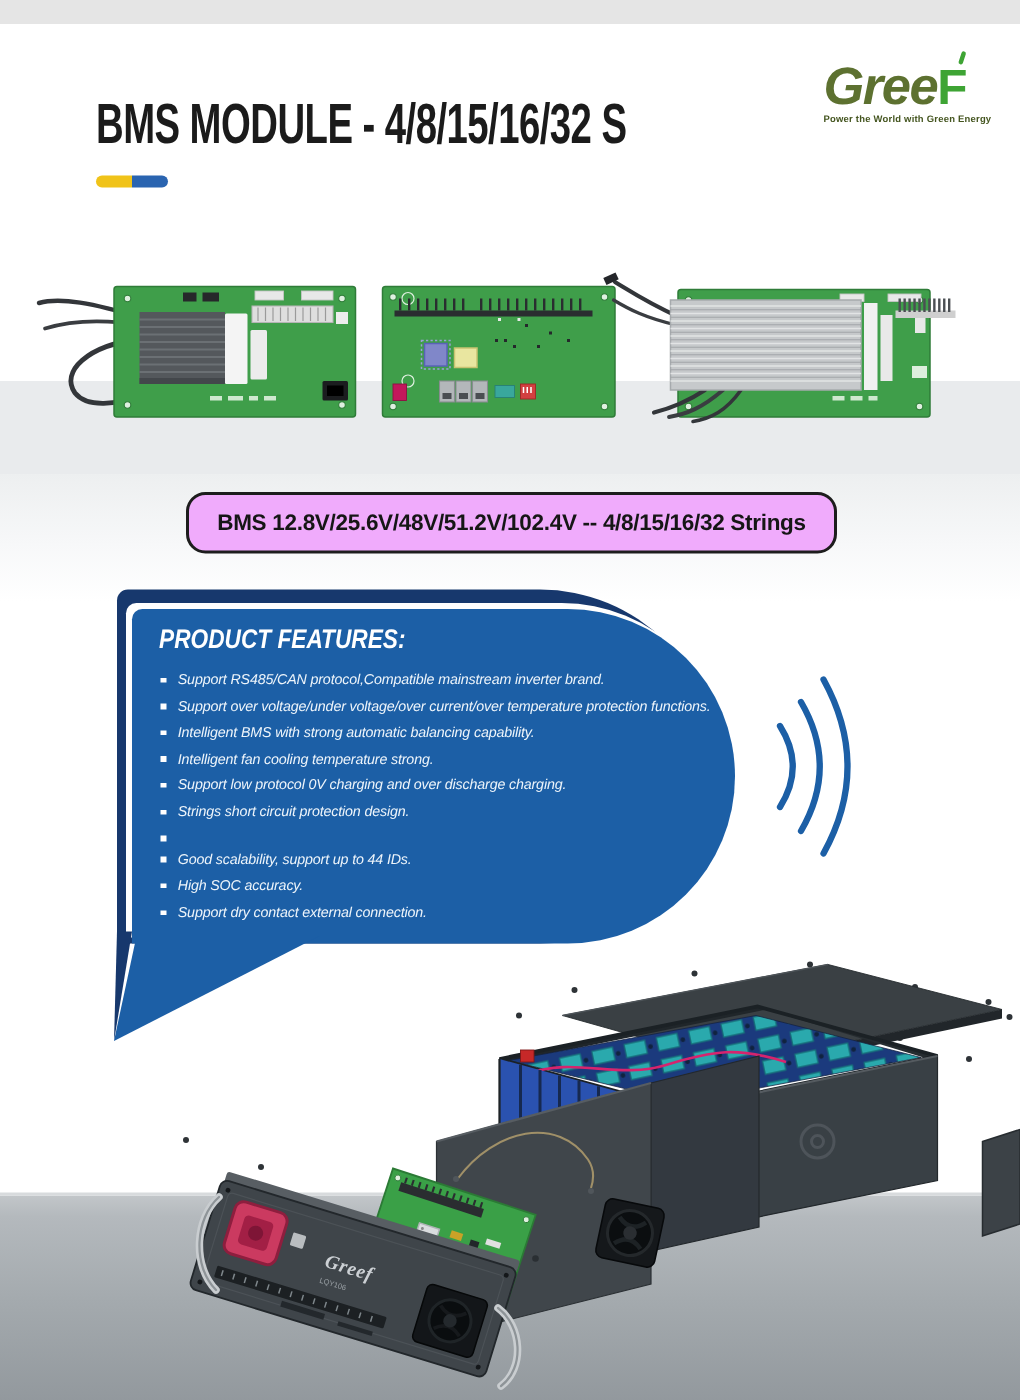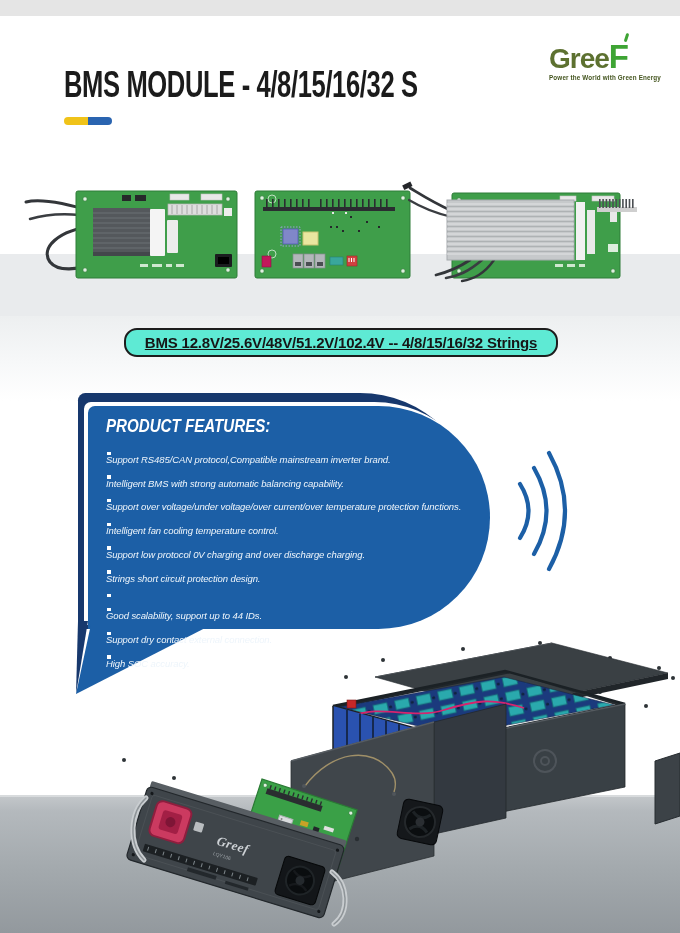--- a/index.html
+++ b/index.html
@@ -13,42 +13,42 @@
         border-top:2px solid #d8dbdd;
         background:linear-gradient(180deg,#c2c6c9 0px,#b4b9bd 14px,#a4aaae 45%,#8e9499 100%);}
   
   .title{position:absolute;left:64px;top:46px;font-size:35px;font-weight:bold;color:#1b1b1b;
         white-space:nowrap;transform:scaleX(0.73) scaleY(1.08);transform-origin:left top;letter-spacing:-0.5px;}
   .accent{position:absolute;left:64px;top:101px;height:8px;display:flex;}
   .accent .a-y{width:24px;height:8px;border-radius:4px 0 0 4px;}
   .accent .a-b{width:24px;height:8px;border-radius:0 4px 4px 0;}
   .logo{position:absolute;left:549px;top:24px;width:125px;text-align:left;line-height:1;}
   .logo-row{white-space:nowrap;font-weight:bold;letter-spacing:-1px;}
-  .logo-gree{font-size:28px;}
+  .logo-gree{font-size:35px;font-style:italic;}
   .logo-f{font-size:33px;position:relative;display:inline-block;}
   .logo-f i{position:absolute;top:-7px;right:1px;width:2.5px;height:9px;background:#3ea434;
         transform:rotate(18deg);border-radius:2px;}
   .logo-tagline{margin-top:2px;font-size:6.3px;font-weight:bold;letter-spacing:0.15px;white-space:nowrap;}
   
-  .spec{position:absolute;left:124px;top:312px;width:434px;height:29px;background:#5eead4;
+  .spec{position:absolute;left:124px;top:312px;width:434px;height:41px;background:#f0abfc;
         border:2.5px solid #1d1d1d;border-radius:13px;box-sizing:border-box;
         display:flex;align-items:center;justify-content:center;
-        font-size:15px;font-weight:bold;color:#161616;letter-spacing:-0.2px;white-space:nowrap;text-decoration:underline;}
+        font-size:15px;font-weight:bold;color:#161616;letter-spacing:-0.2px;white-space:nowrap;}
   
   .bubble-shadow{position:absolute;left:78px;top:377px;width:400px;height:236px;
         border-radius:8px 130px 130px 0;}
   .bubble{position:absolute;left:88px;top:390px;width:402px;height:223px;
         border-radius:8px 130px 130px 0;box-shadow:-4px -4px 0 0 #ffffff;}
   .bubble-tail{position:absolute;left:70px;top:600px;width:160px;height:85px;}
   .features{position:absolute;left:106px;top:400px;width:392px;font-style:italic;}
   .features h2{margin:0;font-size:18px;font-weight:bold;color:#ffffff;letter-spacing:0;
         transform:scaleX(0.84);transform-origin:left top;white-space:nowrap;}
   .features ul{list-style:none;margin:12px 0 0 0;padding:0;}
   .feat{display:flex;align-items:flex-start;margin:0 0 8.1px 0;font-size:9.5px;color:#eef5fb;
-        letter-spacing:-0.1px;line-height:9.5px;flex-direction:column;}
+        letter-spacing:-0.1px;line-height:9.5px;}
   .feat .sq{flex:0 0 auto;width:3.5px;height:3.5px;background:#ffffff;margin:2.6px 8px 0 1px;}
   .arcs{position:absolute;left:505px;top:428px;width:95px;height:135px;}
   
   .pcb-row{position:absolute;left:0;top:160px;width:680px;height:170px;}
   .illus{position:absolute;left:0;top:600px;width:680px;height:333px;}
 </style>
 </head>
 <body>
 
 <div class="page">
@@ -265,31 +265,31 @@
     <h2>PRODUCT FEATURES:</h2>
     <ul>
 
         <li class="feat">
           <span class="sq"></span>
           <span class="ftxt">Support RS485/CAN protocol,Compatible mainstream inverter brand.</span>
         </li>
 
         <li class="feat">
           <span class="sq"></span>
+          <span class="ftxt">Support over voltage/under voltage/over current/over temperature protection functions.</span>
+        </li>
+
+        <li class="feat">
+          <span class="sq"></span>
           <span class="ftxt">Intelligent BMS with strong automatic balancing capability.</span>
         </li>
 
         <li class="feat">
           <span class="sq"></span>
-          <span class="ftxt">Support over voltage/under voltage/over current/over temperature protection functions.</span>
-        </li>
-
-        <li class="feat">
-          <span class="sq"></span>
-          <span class="ftxt">Intelligent fan cooling temperature control.</span>
+          <span class="ftxt">Intelligent fan cooling temperature strong.</span>
         </li>
 
         <li class="feat">
           <span class="sq"></span>
           <span class="ftxt">Support low protocol 0V charging and over discharge charging.</span>
         </li>
 
         <li class="feat">
           <span class="sq"></span>
           <span class="ftxt">Strings short circuit protection design.</span>
@@ -300,26 +300,26 @@
           <span class="sq"></span>
         </li>
 
         <li class="feat">
           <span class="sq"></span>
           <span class="ftxt">Good scalability, support up to 44 IDs.</span>
         </li>
 
         <li class="feat">
           <span class="sq"></span>
+          <span class="ftxt">High SOC accuracy.</span>
+        </li>
+
+        <li class="feat">
+          <span class="sq"></span>
           <span class="ftxt">Support dry contact external connection.</span>
-        </li>
-
-        <li class="feat">
-          <span class="sq"></span>
-          <span class="ftxt">High SOC accuracy.</span>
         </li>
       </ul>
   </div>
 
   <svg class="arcs" viewBox="505 428 95 135">
     <g fill="none" stroke="#1c5fa6" stroke-width="4.2" stroke-linecap="round">
       <path d="M520,468 Q537,495 520,522"></path>
       <path d="M534,452 Q559,495 534,538"></path>
       <path d="M549,437 Q581,495 549,553"></path>
     </g>

